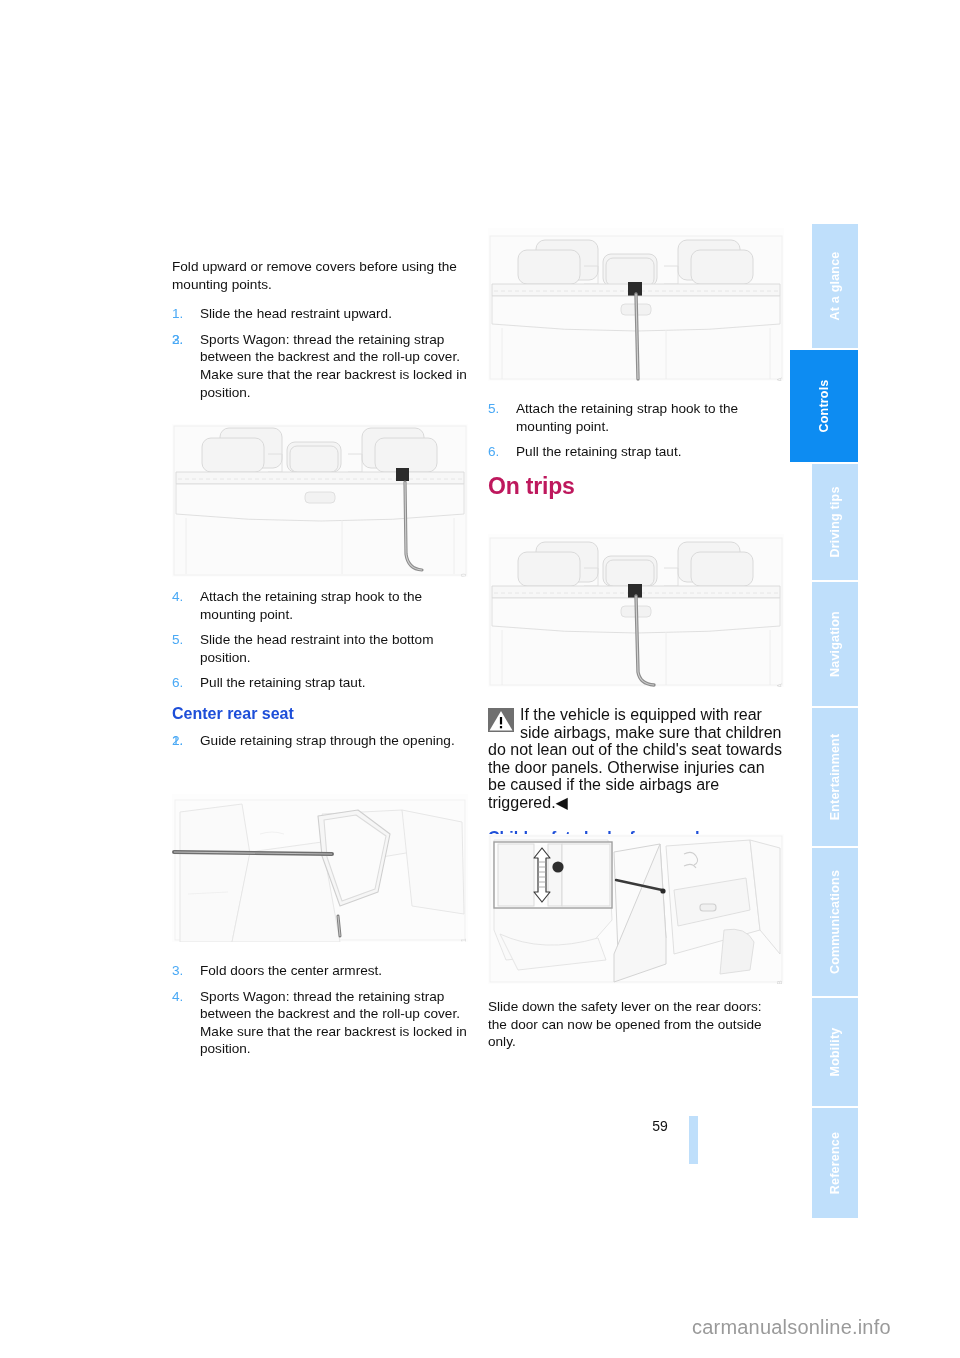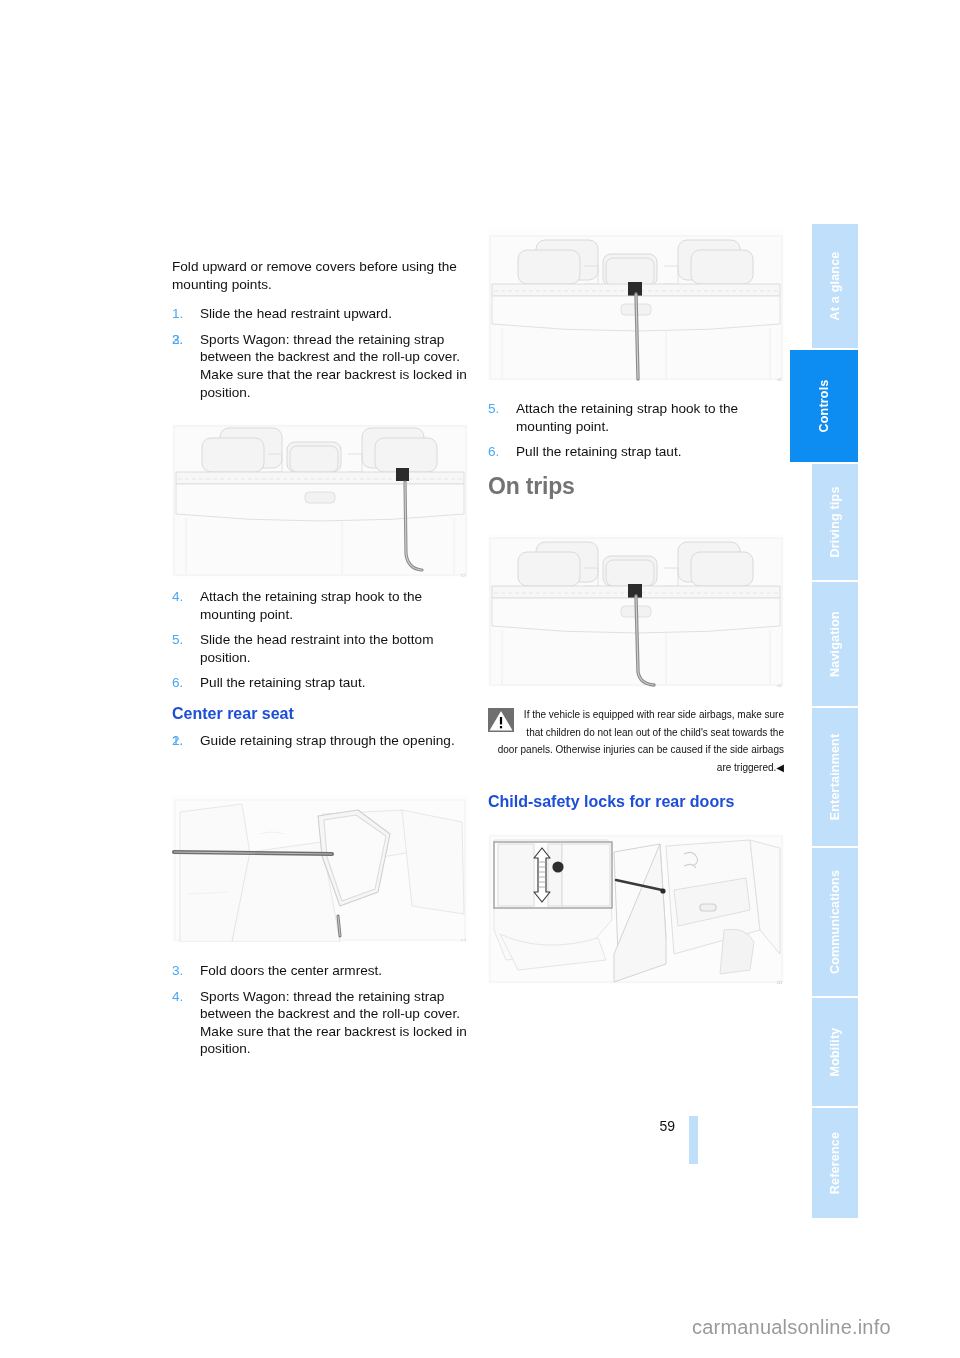--- a/index.html
+++ b/index.html
@@ -41,41 +41,41 @@
   .body-text{
     font-size:13.6px;line-height:17.6px;
     color:#111;margin:0 0 12px 0;
   }
   .h2{
     color:#1d4ed8;font-weight:bold;
     font-size:16px;line-height:20px;
     margin:0 0 7px 0;
   }
   .h1{
-    color:#737373;font-weight:bold;
+    color:#be185d;font-weight:bold;
     font-size:23px;line-height:27px;
     margin:0 0 10px 0;
     letter-spacing:-.2px;
   }
 
   
   ol.steps{list-style:none;margin:0 0 12px 0;padding:0;}
   ol.steps li{
     position:relative;padding-left:28px;
     font-size:13.6px;line-height:17.6px;
     margin-bottom:8px;color:#111;
   }
   ol.steps li .num{
     position:absolute;left:0;top:0;
     color:#4aa9f5;font-weight:normal;
     font-size:13.6px;line-height:17.6px;
   }
 
   
-  .warn{position:relative;font-size:10px;line-height:17.6px;color:#111;margin:0 0 16px 0;text-align:right;}
+  .warn{position:relative;font-size:16px;line-height:17.6px;color:#111;margin:0 0 16px 0;}
   .warn .tri{
     float:left;width:26px;height:24px;margin:2px 6px 0 0;
     display:block;
   }
 
   
   .fig{
     position:absolute;background:#fdfdfd;
     border:0;overflow:hidden;
   }
@@ -84,21 +84,21 @@
     font-size:6.5px;color:#d8d8d8;
     transform:rotate(-90deg);transform-origin:100% 100%;
     white-space:nowrap;letter-spacing:.5px;
     font-family:"Liberation Sans", sans-serif;
   }
   .fig svg{display:block;}
 
   
   .pagenum{
     position:absolute;left:645px;top:1118px;
-    font-size:14px;color:#111;text-align:right;width:30px;
+    font-size:14px;color:#111;text-align:center;width:30px;
   }
   .pagebar{
     position:absolute;left:689px;top:1116px;
     width:9px;height:48px;background:#bfdffb;
   }
   .watermark{
     position:absolute;left:692px;top:1316px;
     font-size:20px;color:#9a9a9a;letter-spacing:.2px;text-align:right;
   }
 </style>
@@ -400,18 +400,21 @@
           <line x1="50" y1="43" x2="58" y2="43"></line>
           <line x1="50" y1="48" x2="58" y2="48"></line>
           <line x1="50" y1="53" x2="58" y2="53"></line>
         </g>
         <circle cx="70" cy="33" r="5.6" fill="#2e2e2e"></circle>
       </g>
     </svg>
     <div class="code">VIC4E0WB</div>
   </div>
 
+  <div class="col right" style="top:998px;">
+    <p class="body-text">Slide down the safety lever on the rear doors: the door can now be opened from the outside only.</p>
+  </div>
 
   <div class="pagenum">59</div>
   <div class="pagebar"></div>
   <div class="watermark">carmanualsonline.info</div>
 
 </div>
 
 </body></html>

